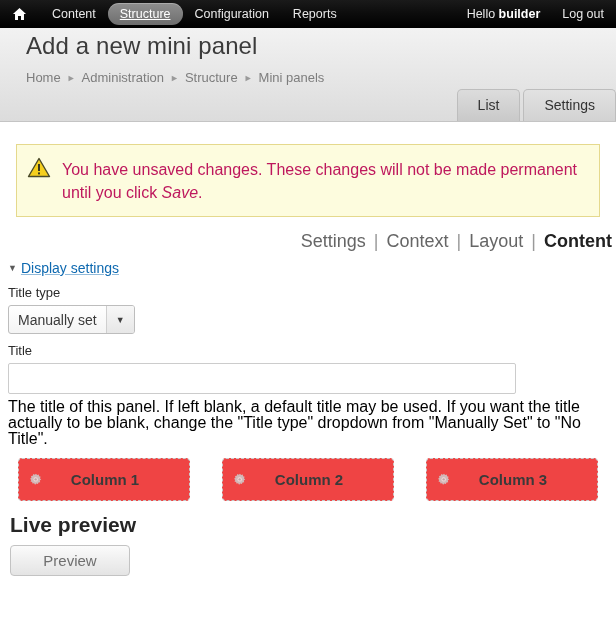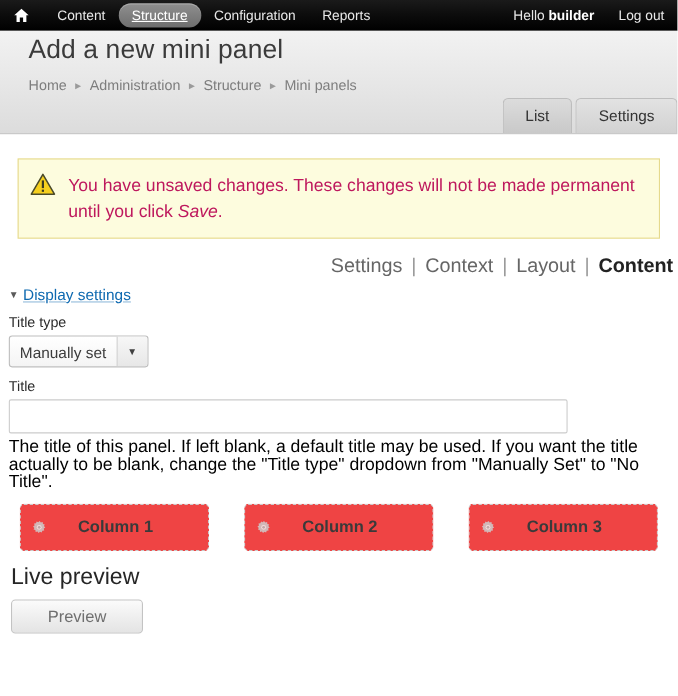--- a/index.html
+++ b/index.html
@@ -244,21 +244,21 @@
     flex: 1;
     text-align: center;
     font-weight: bold;
     font-size: 15px;
     color: #3a3a3a;
     padding-right: 12px;
   }
 
   .section-title {
     font-size: 21px;
-    font-weight: normal;
+    font-weight: bold;
     color: #262626;
     margin: 12px 0 8px 2px;
   }
 
   .btn {
     background: linear-gradient(to bottom, #fbfbfb 0%, #efefef 50%, #e4e4e4 100%);
     border: 1px solid #c3c3c3;
     border-radius: 4px;
     color: #6f6f6f;
     font-family: "Liberation Sans", sans-serif;

